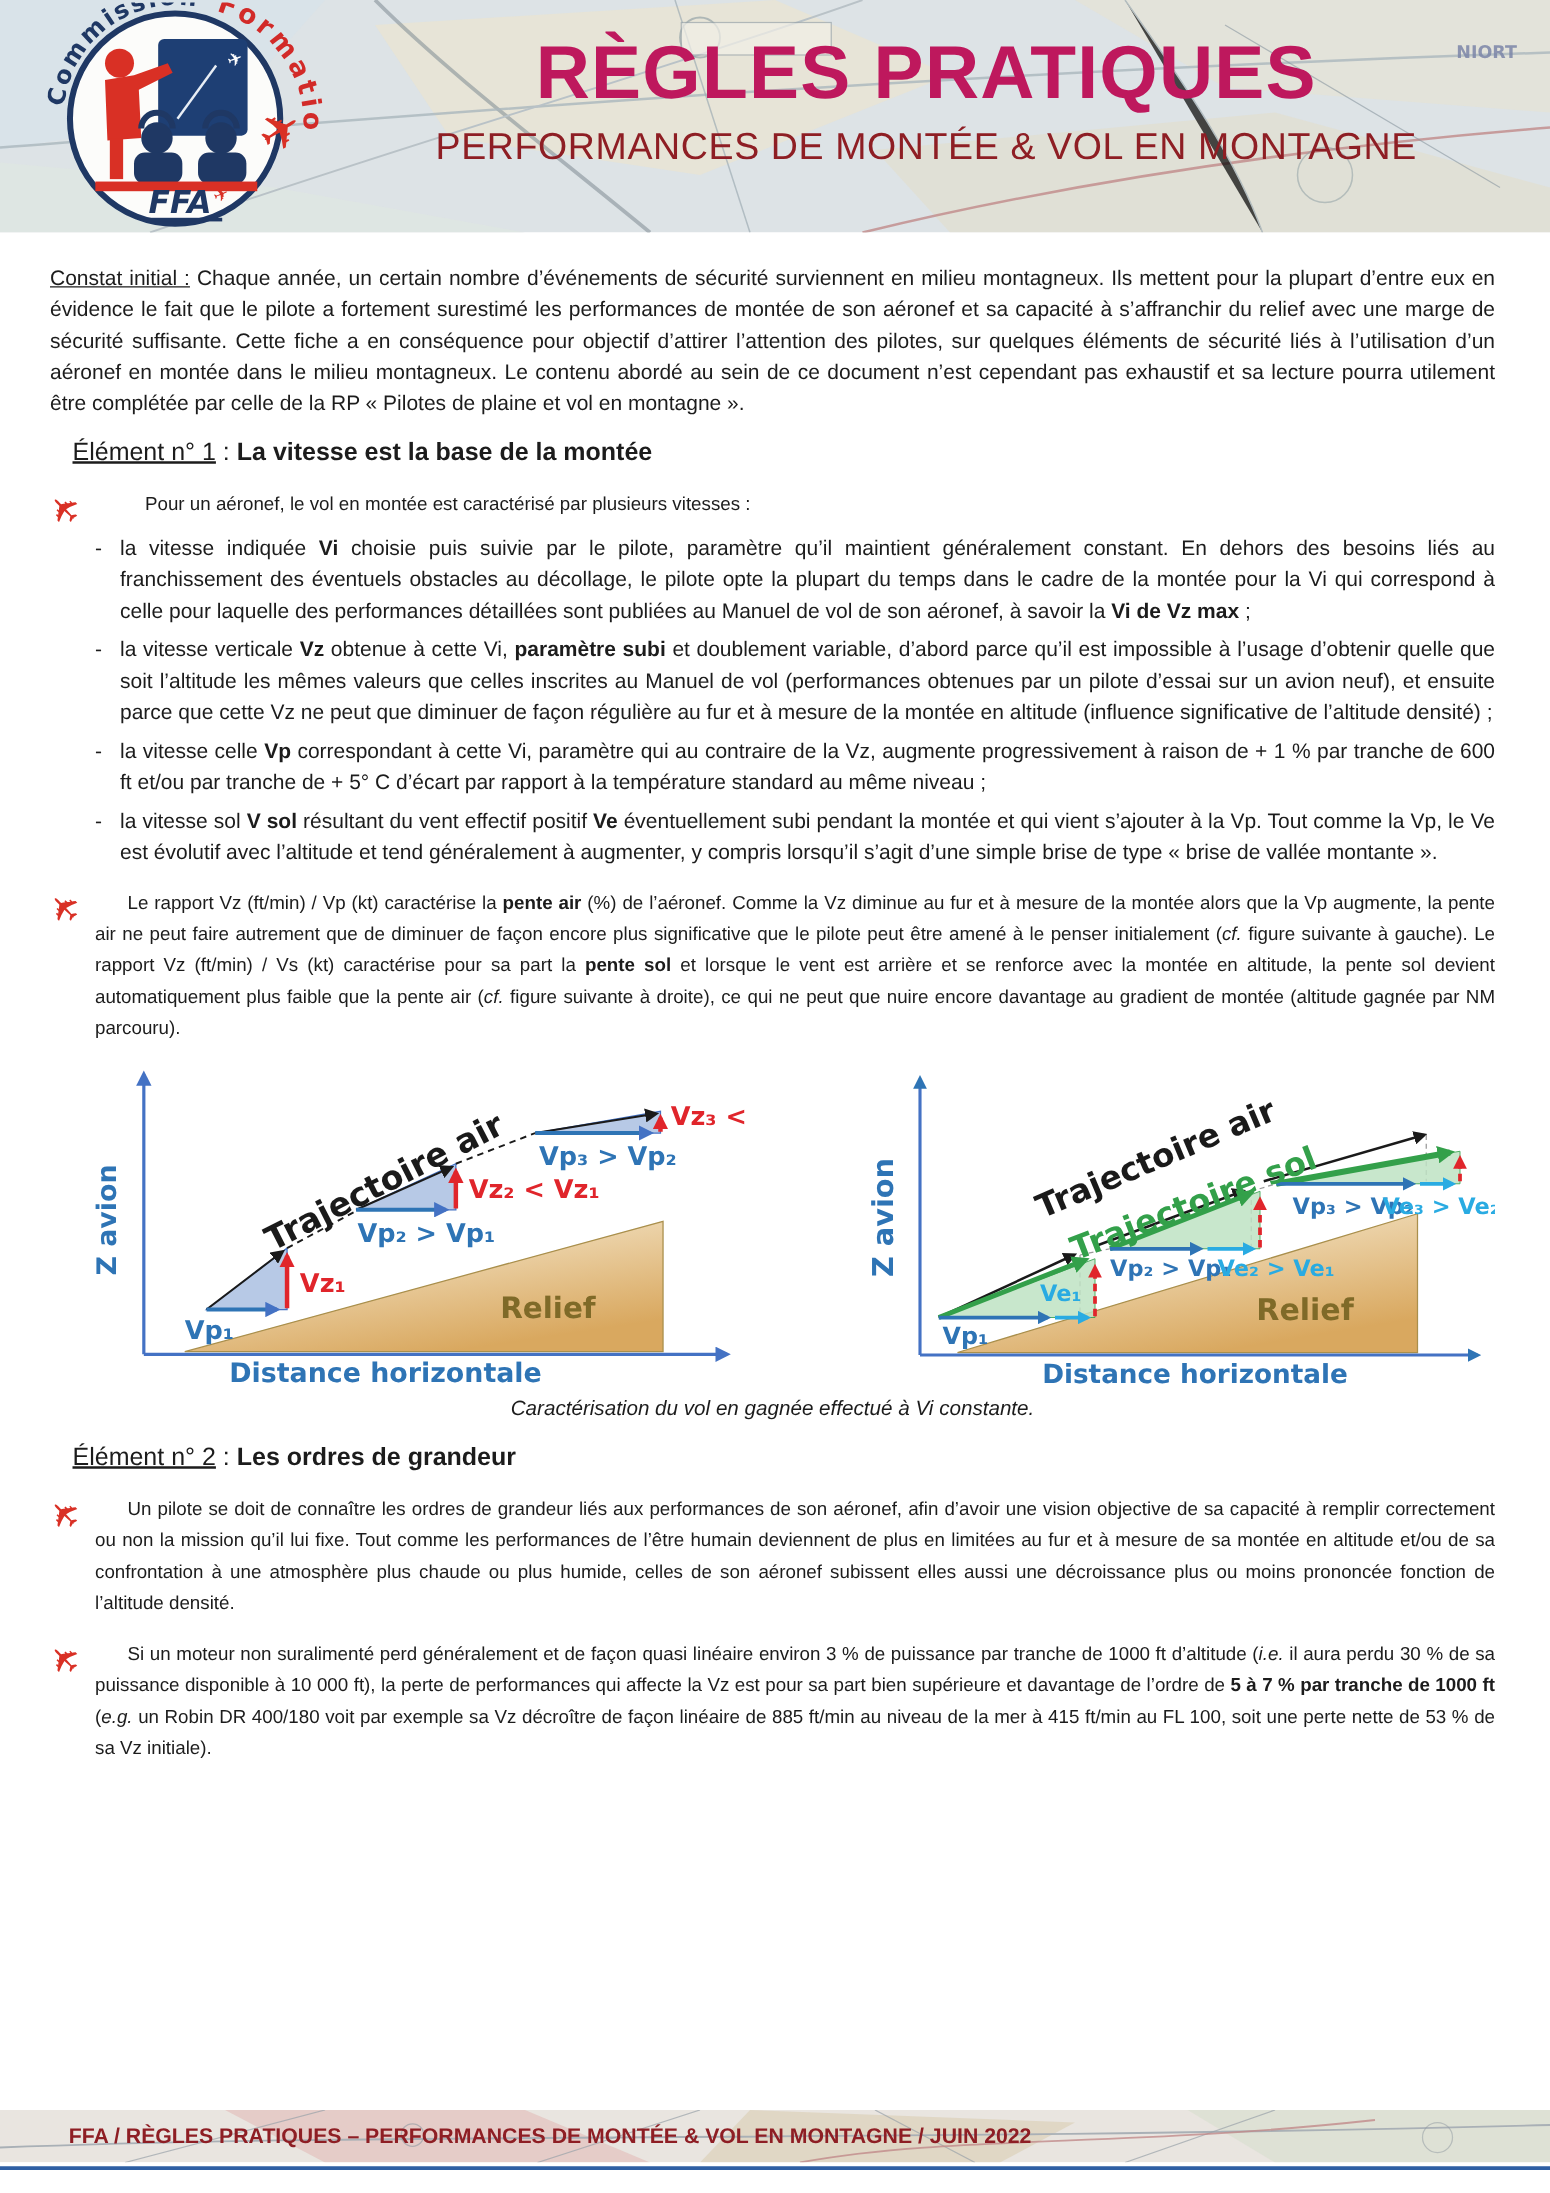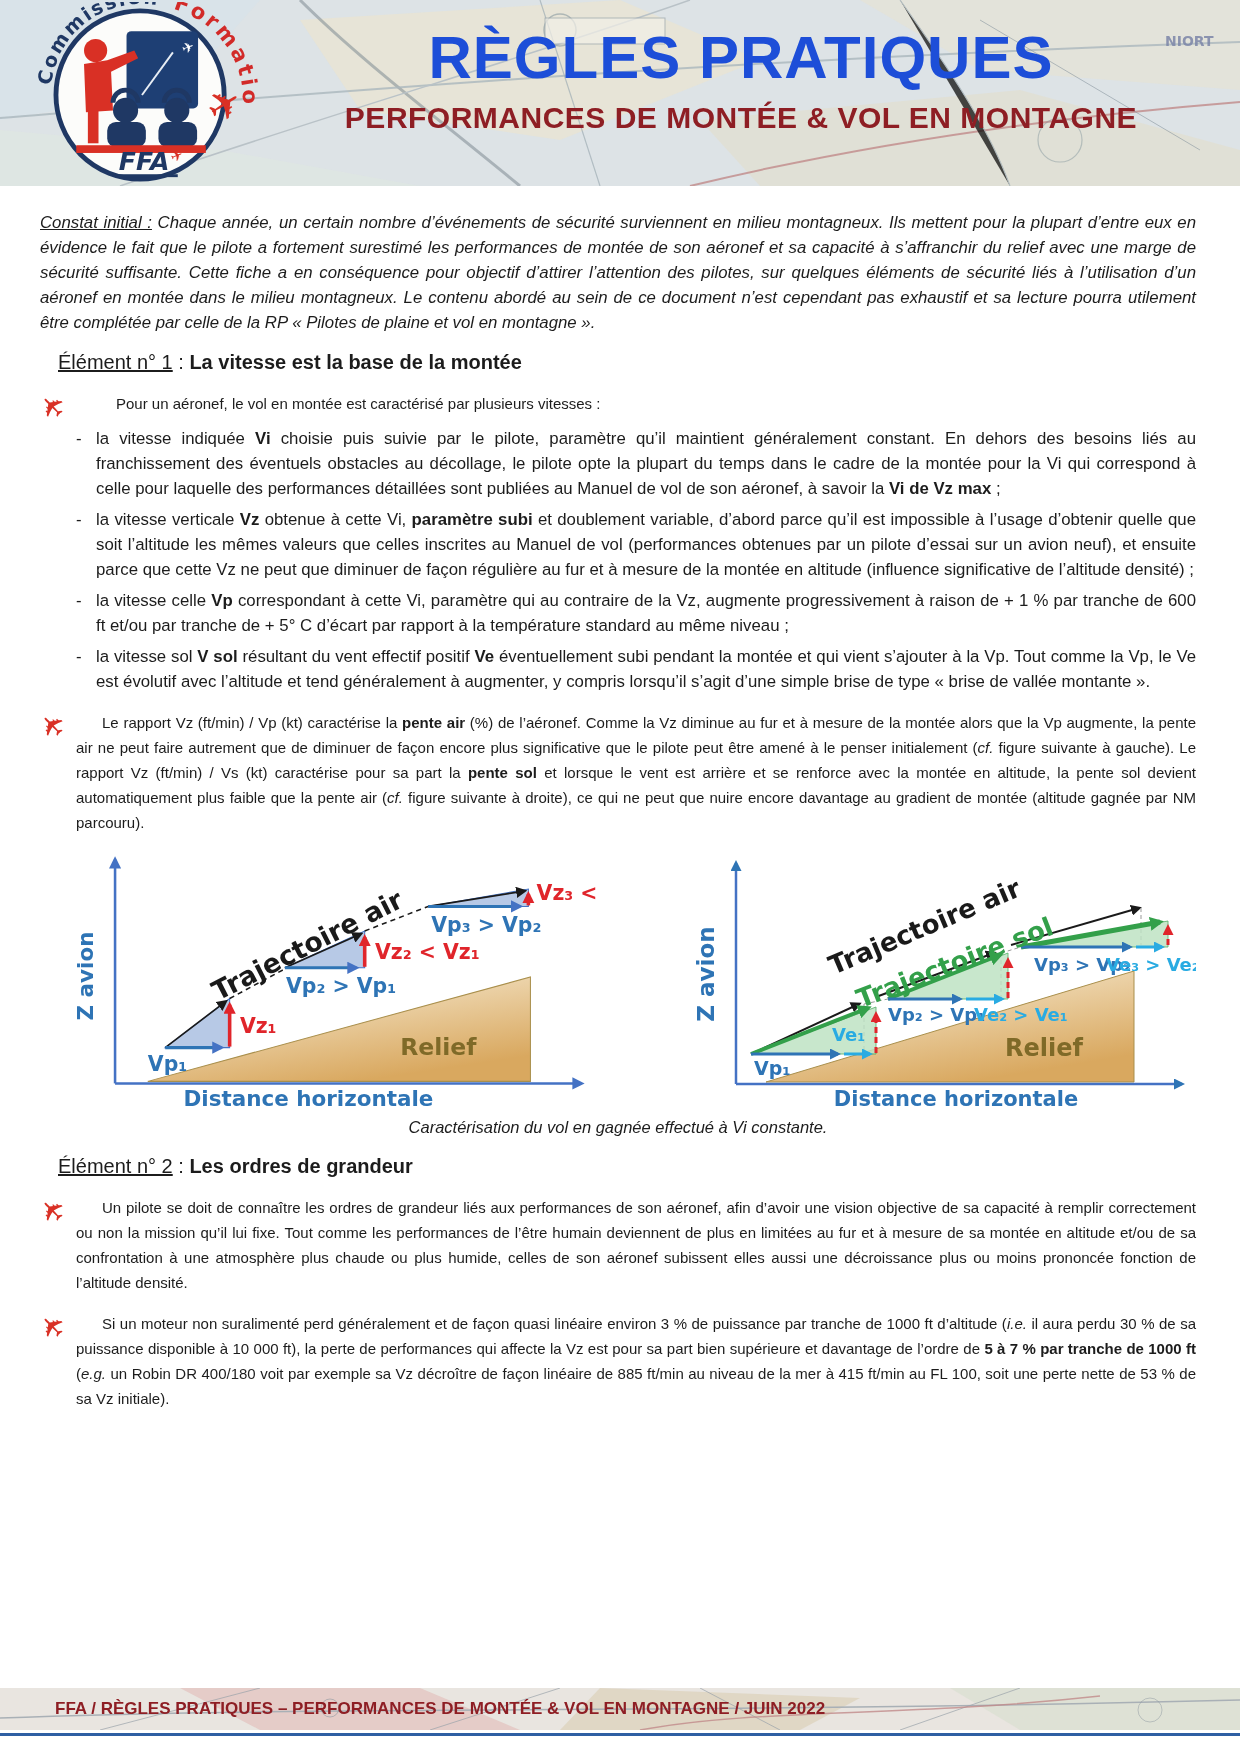--- a/index.html
+++ b/index.html
@@ -4,28 +4,28 @@
 <style>
   html,body{margin:0;padding:0;background:#ffffff;}
   .page{
     position:relative;width:1240px;height:1754px;margin:0 auto;background:#ffffff;
     font-family:"Liberation Sans",sans-serif;color:#1c1c1c;overflow:hidden;
   }
   
   .header{position:relative;height:186px;overflow:hidden;}
   .map-bg{position:absolute;inset:0;width:100%;height:100%;}
   .header-titles{position:absolute;left:250px;right:8px;top:0;text-align:center;}
-  .doc-title{margin-top:26px;font-size:60px;font-weight:600;color:#1d4ed8;letter-spacing:1px;line-height:1.05;}
-  .doc-subtitle{margin-top:12px;font-size:30px;font-weight:700;color:#8e1e24;letter-spacing:.5px;}
+  .doc-title{margin-top:26px;font-size:60px;font-weight:600;color:#be185d;letter-spacing:1px;line-height:1.05;}
+  .doc-subtitle{margin-top:12px;font-size:30px;font-weight:400;color:#8e1e24;letter-spacing:.5px;}
   .logo-wrap{position:absolute;left:26px;top:2px;width:232px;height:184px;}
   
   .content{padding:0 44px 0 40px;}
   .date{margin-top:18px;font-size:17px;}
   p{margin:0;}
-  .para{margin-top:24px;font-size:16.8px;line-height:25px;text-align:justify;font-style:italic;}
+  .para{margin-top:24px;font-size:16.8px;line-height:25px;text-align:justify;}
   .heading{margin-top:15px;font-size:20px;line-height:25px;margin-left:18px;}
   .st-b{font-weight:bold;}
   .st-i{font-style:italic;}
   .st-u{text-decoration:underline;}
   .pp{position:relative;margin-left:36px;margin-top:16px;}
   .pp .ptxt{font-size:15px;line-height:25px;text-align:justify;text-indent:26px;}
   .pp.lead .ptxt{text-indent:40px;}
   .plane{
     position:absolute;left:-42px;top:-4px;width:38px;height:38px;color:#d93025;
     font-family:"DejaVu Sans",sans-serif;font-size:30px;line-height:38px;text-align:center;

